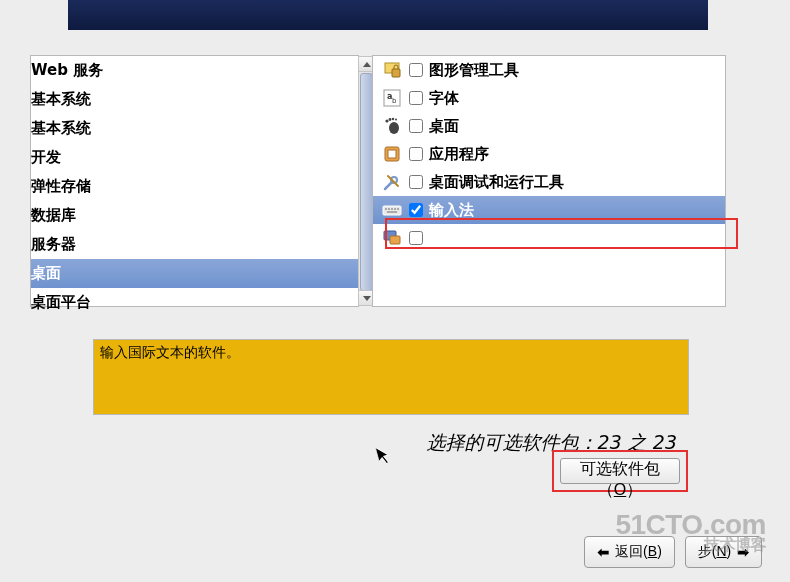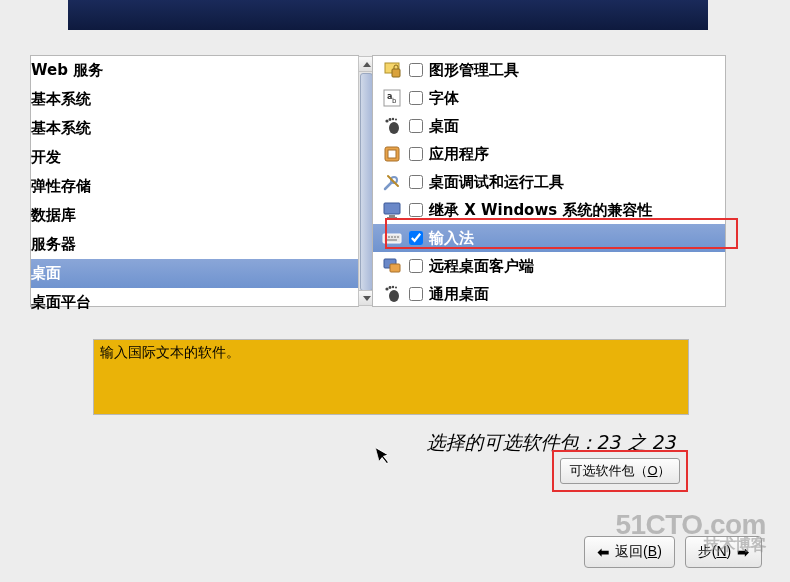--- a/index.html
+++ b/index.html
@@ -108,21 +108,21 @@
   position:absolute;
   top:450px; left:552px;
   width:136px; height:42px;
 }
 .opt-btn {
   position:absolute; top:8px; left:8px;
   width: 120px; height: 26px;
   background: linear-gradient(180deg,#fdfdfd,#e8e8e8);
   border:1px solid #9a9a9a;
   border-radius:3px;
-  font-size:13px;
+  font-size:16px;
   cursor:pointer;
 }
 .opt-btn u { text-decoration: underline; }
 .btn-row {
   position:absolute;
   bottom:14px; right:28px;
   display:flex; gap:10px;
 }
 .nav-btn {
   height:32px;
@@ -235,31 +235,20 @@
       <span class="icon">
         <svg width="20" height="20" viewBox="0 0 20 20">
           <path d="M3 17 L10 10" stroke="#7a98c8" stroke-width="2.5" stroke-linecap="round"></path>
           <circle cx="12" cy="8" r="3" fill="none" stroke="#7a98c8" stroke-width="2"></circle>
           <path d="M6 4 L16 14" stroke="#b8892a" stroke-width="2" stroke-linecap="round"></path>
         </svg>
       </span>
       <input type="checkbox" style="">
       <span class="label">桌面调试和运行工具</span>
     </div>
-    <div class="row">
-      <span class="icon">
-        <svg width="20" height="20" viewBox="0 0 20 20">
-          <rect x="2" y="3" width="16" height="11" fill="#6a88c8" stroke="#3a5898" rx="1"></rect>
-          <rect x="7" y="15" width="6" height="2" fill="#888"></rect>
-          <rect x="5" y="17" width="10" height="1" fill="#888"></rect>
-        </svg>
-      </span>
-      <input type="checkbox" style="">
-      <span class="label">继承 X Windows 系统的兼容性</span>
-    </div>
     <div class="row selected">
       <span class="icon">
         <svg width="20" height="20" viewBox="0 0 20 20">
           <rect x="1" y="6" width="18" height="9" fill="#e8e8e8" stroke="#fff" rx="1"></rect>
           <rect x="3" y="8" width="2" height="2" fill="#aaa"></rect>
           <rect x="6" y="8" width="2" height="2" fill="#aaa"></rect>
           <rect x="9" y="8" width="2" height="2" fill="#aaa"></rect>
           <rect x="12" y="8" width="2" height="2" fill="#aaa"></rect>
           <rect x="15" y="8" width="2" height="2" fill="#aaa"></rect>
           <rect x="5" y="11" width="10" height="2" fill="#aaa"></rect>
@@ -269,34 +258,20 @@
       <span class="label">输入法</span>
     </div>
     <div class="row">
       <span class="icon">
         <svg width="20" height="20" viewBox="0 0 20 20">
           <rect x="2" y="3" width="12" height="9" fill="#6a88c8" stroke="#3a5898" rx="1"></rect>
           <rect x="8" y="8" width="10" height="8" fill="#e8a34a" stroke="#a8702a" rx="1"></rect>
         </svg>
       </span>
       <input type="checkbox" style="">
-      <span class="label">远程桌面客户端</span>
-    </div>
-    <div class="row">
-      <span class="icon">
-        <svg width="20" height="20" viewBox="0 0 20 20">
-          <ellipse cx="12" cy="12" rx="5" ry="6" fill="#444"></ellipse>
-          <circle cx="5" cy="5" r="1.6" fill="#444"></circle>
-          <circle cx="8" cy="3.5" r="1.4" fill="#444"></circle>
-          <circle cx="11" cy="3" r="1.2" fill="#444"></circle>
-          <circle cx="14" cy="3.5" r="1" fill="#444"></circle>
-        </svg>
-      </span>
-      <input type="checkbox" style="">
-      <span class="label">通用桌面</span>
     </div>
   </div>
 
 <div class="highlight-box" style="top:218px;left:385px;width:353px;height:31px;"></div>
 
 <div class="desc-box">
   <span>输入国际文本的软件。</span>
 </div>
 
 <div class="sel-info">选择的可选软件包：23 之 23</div>

